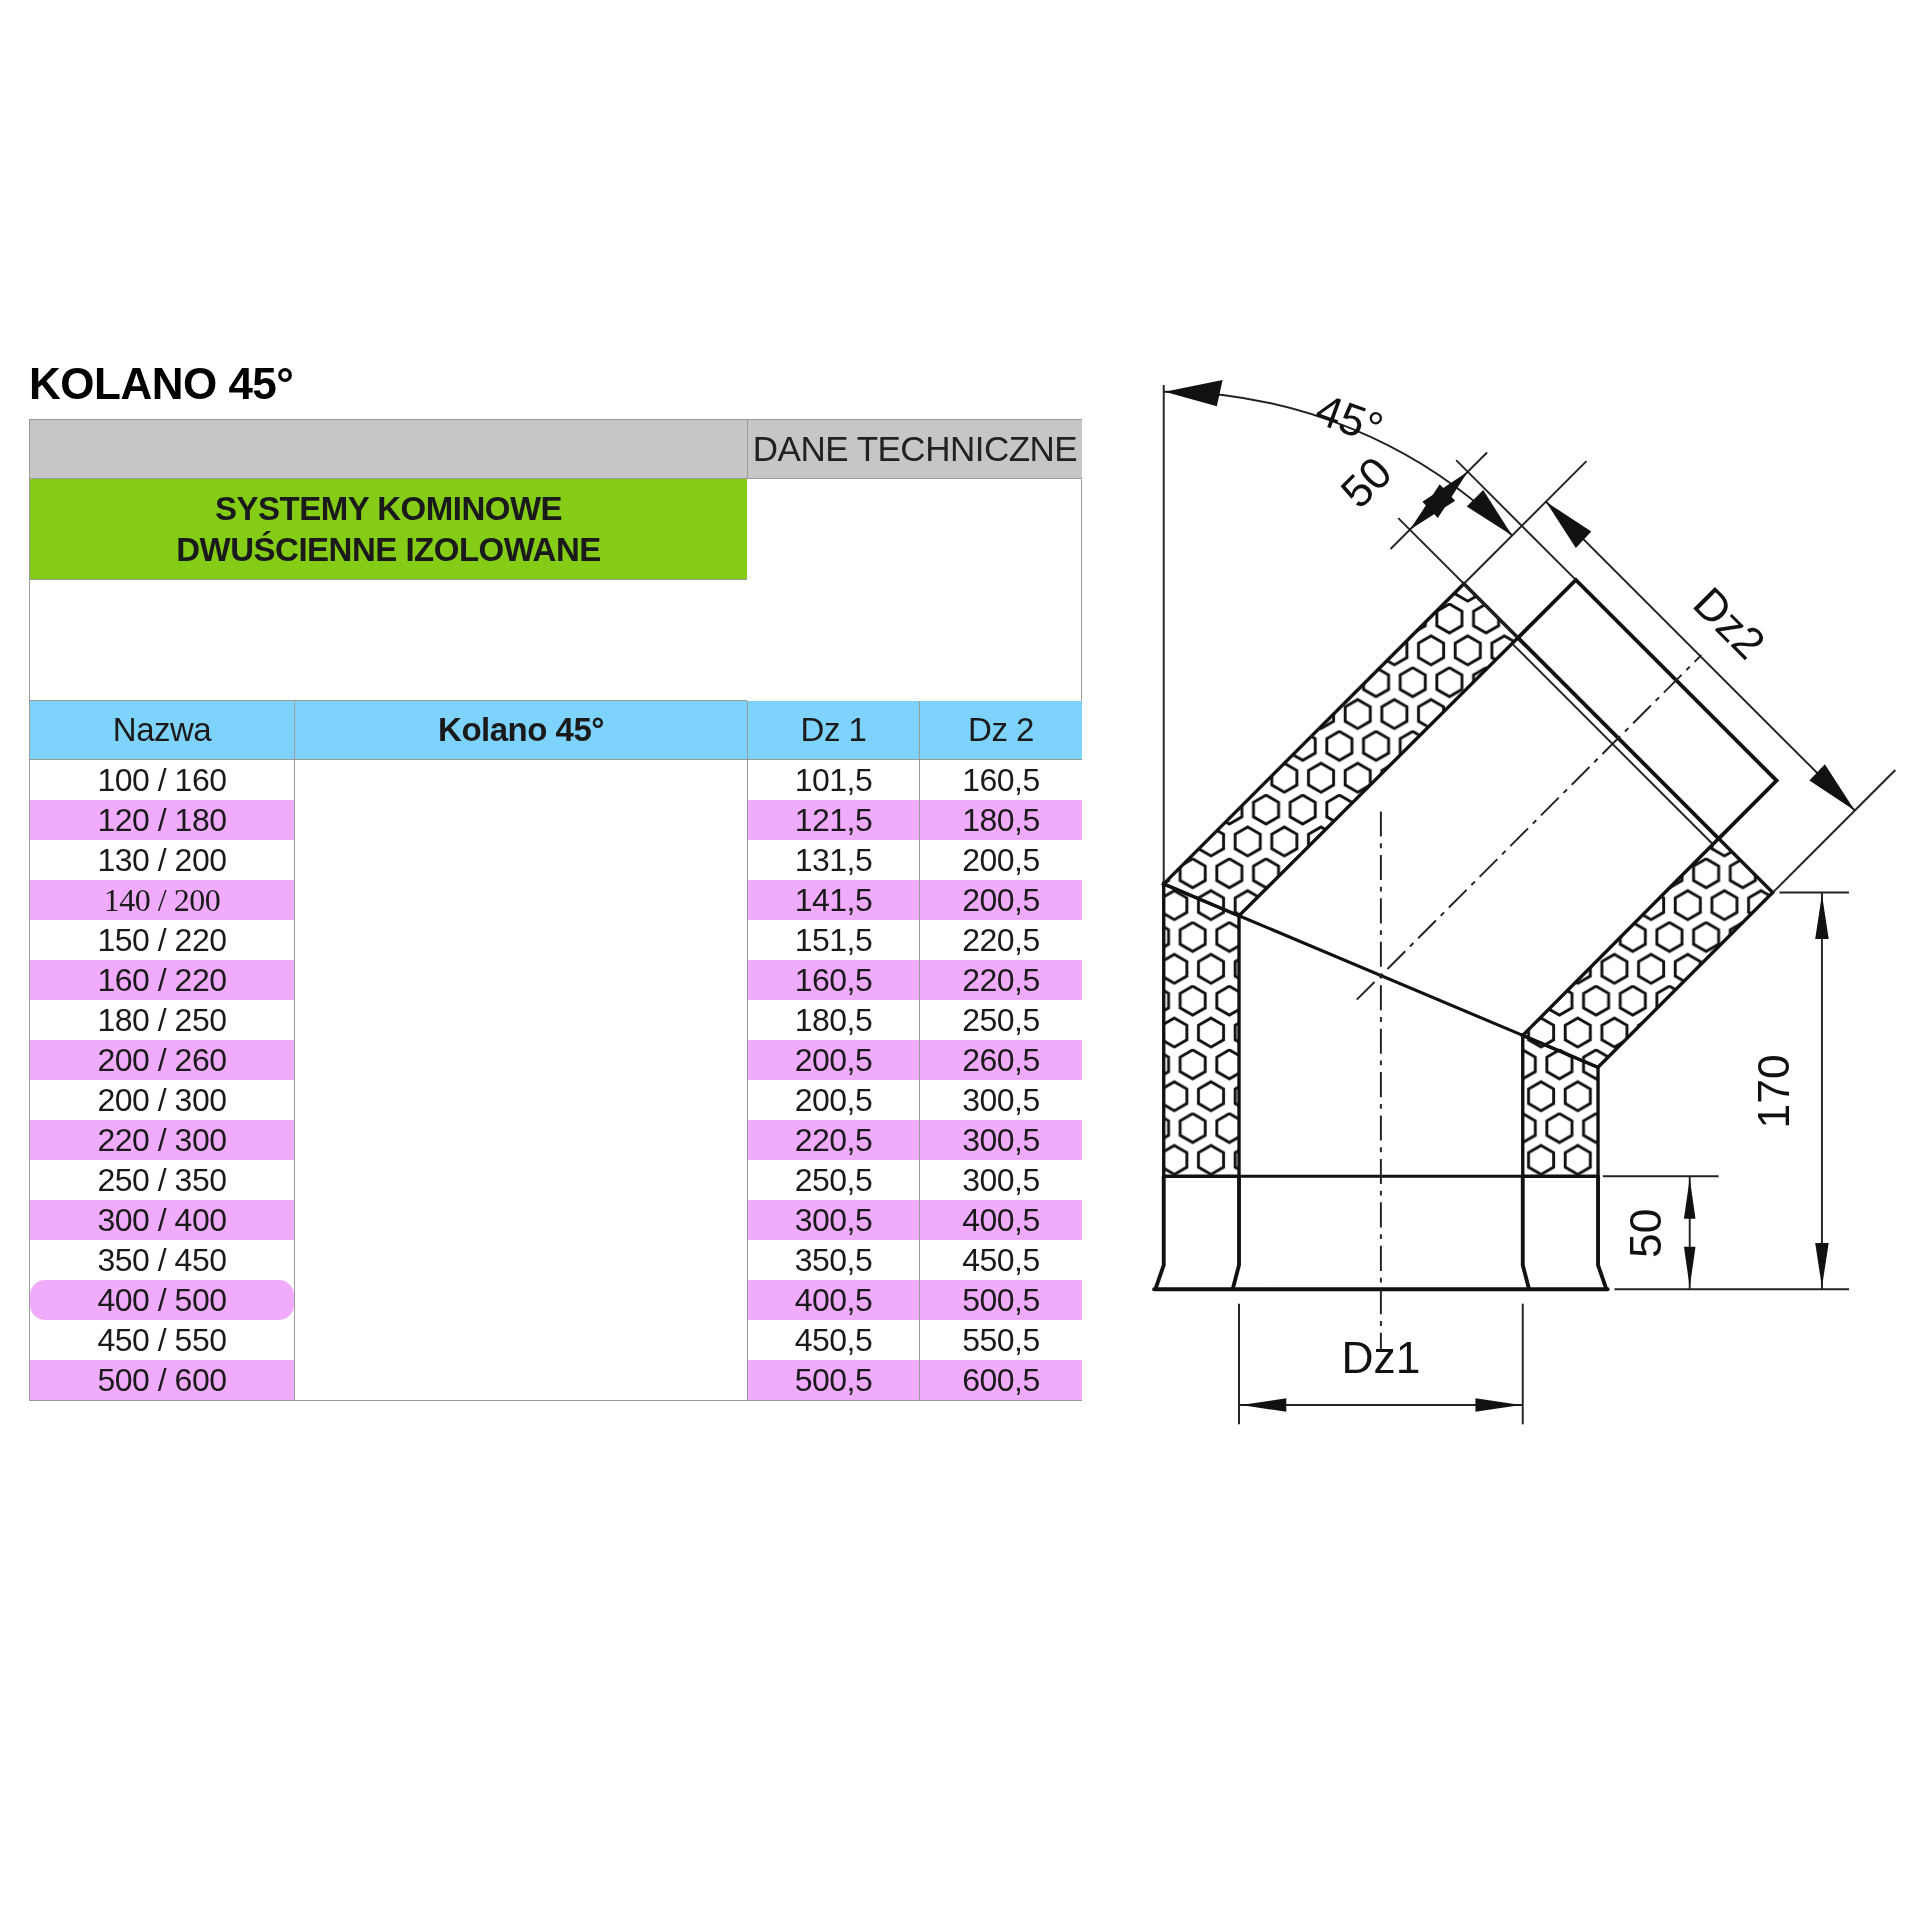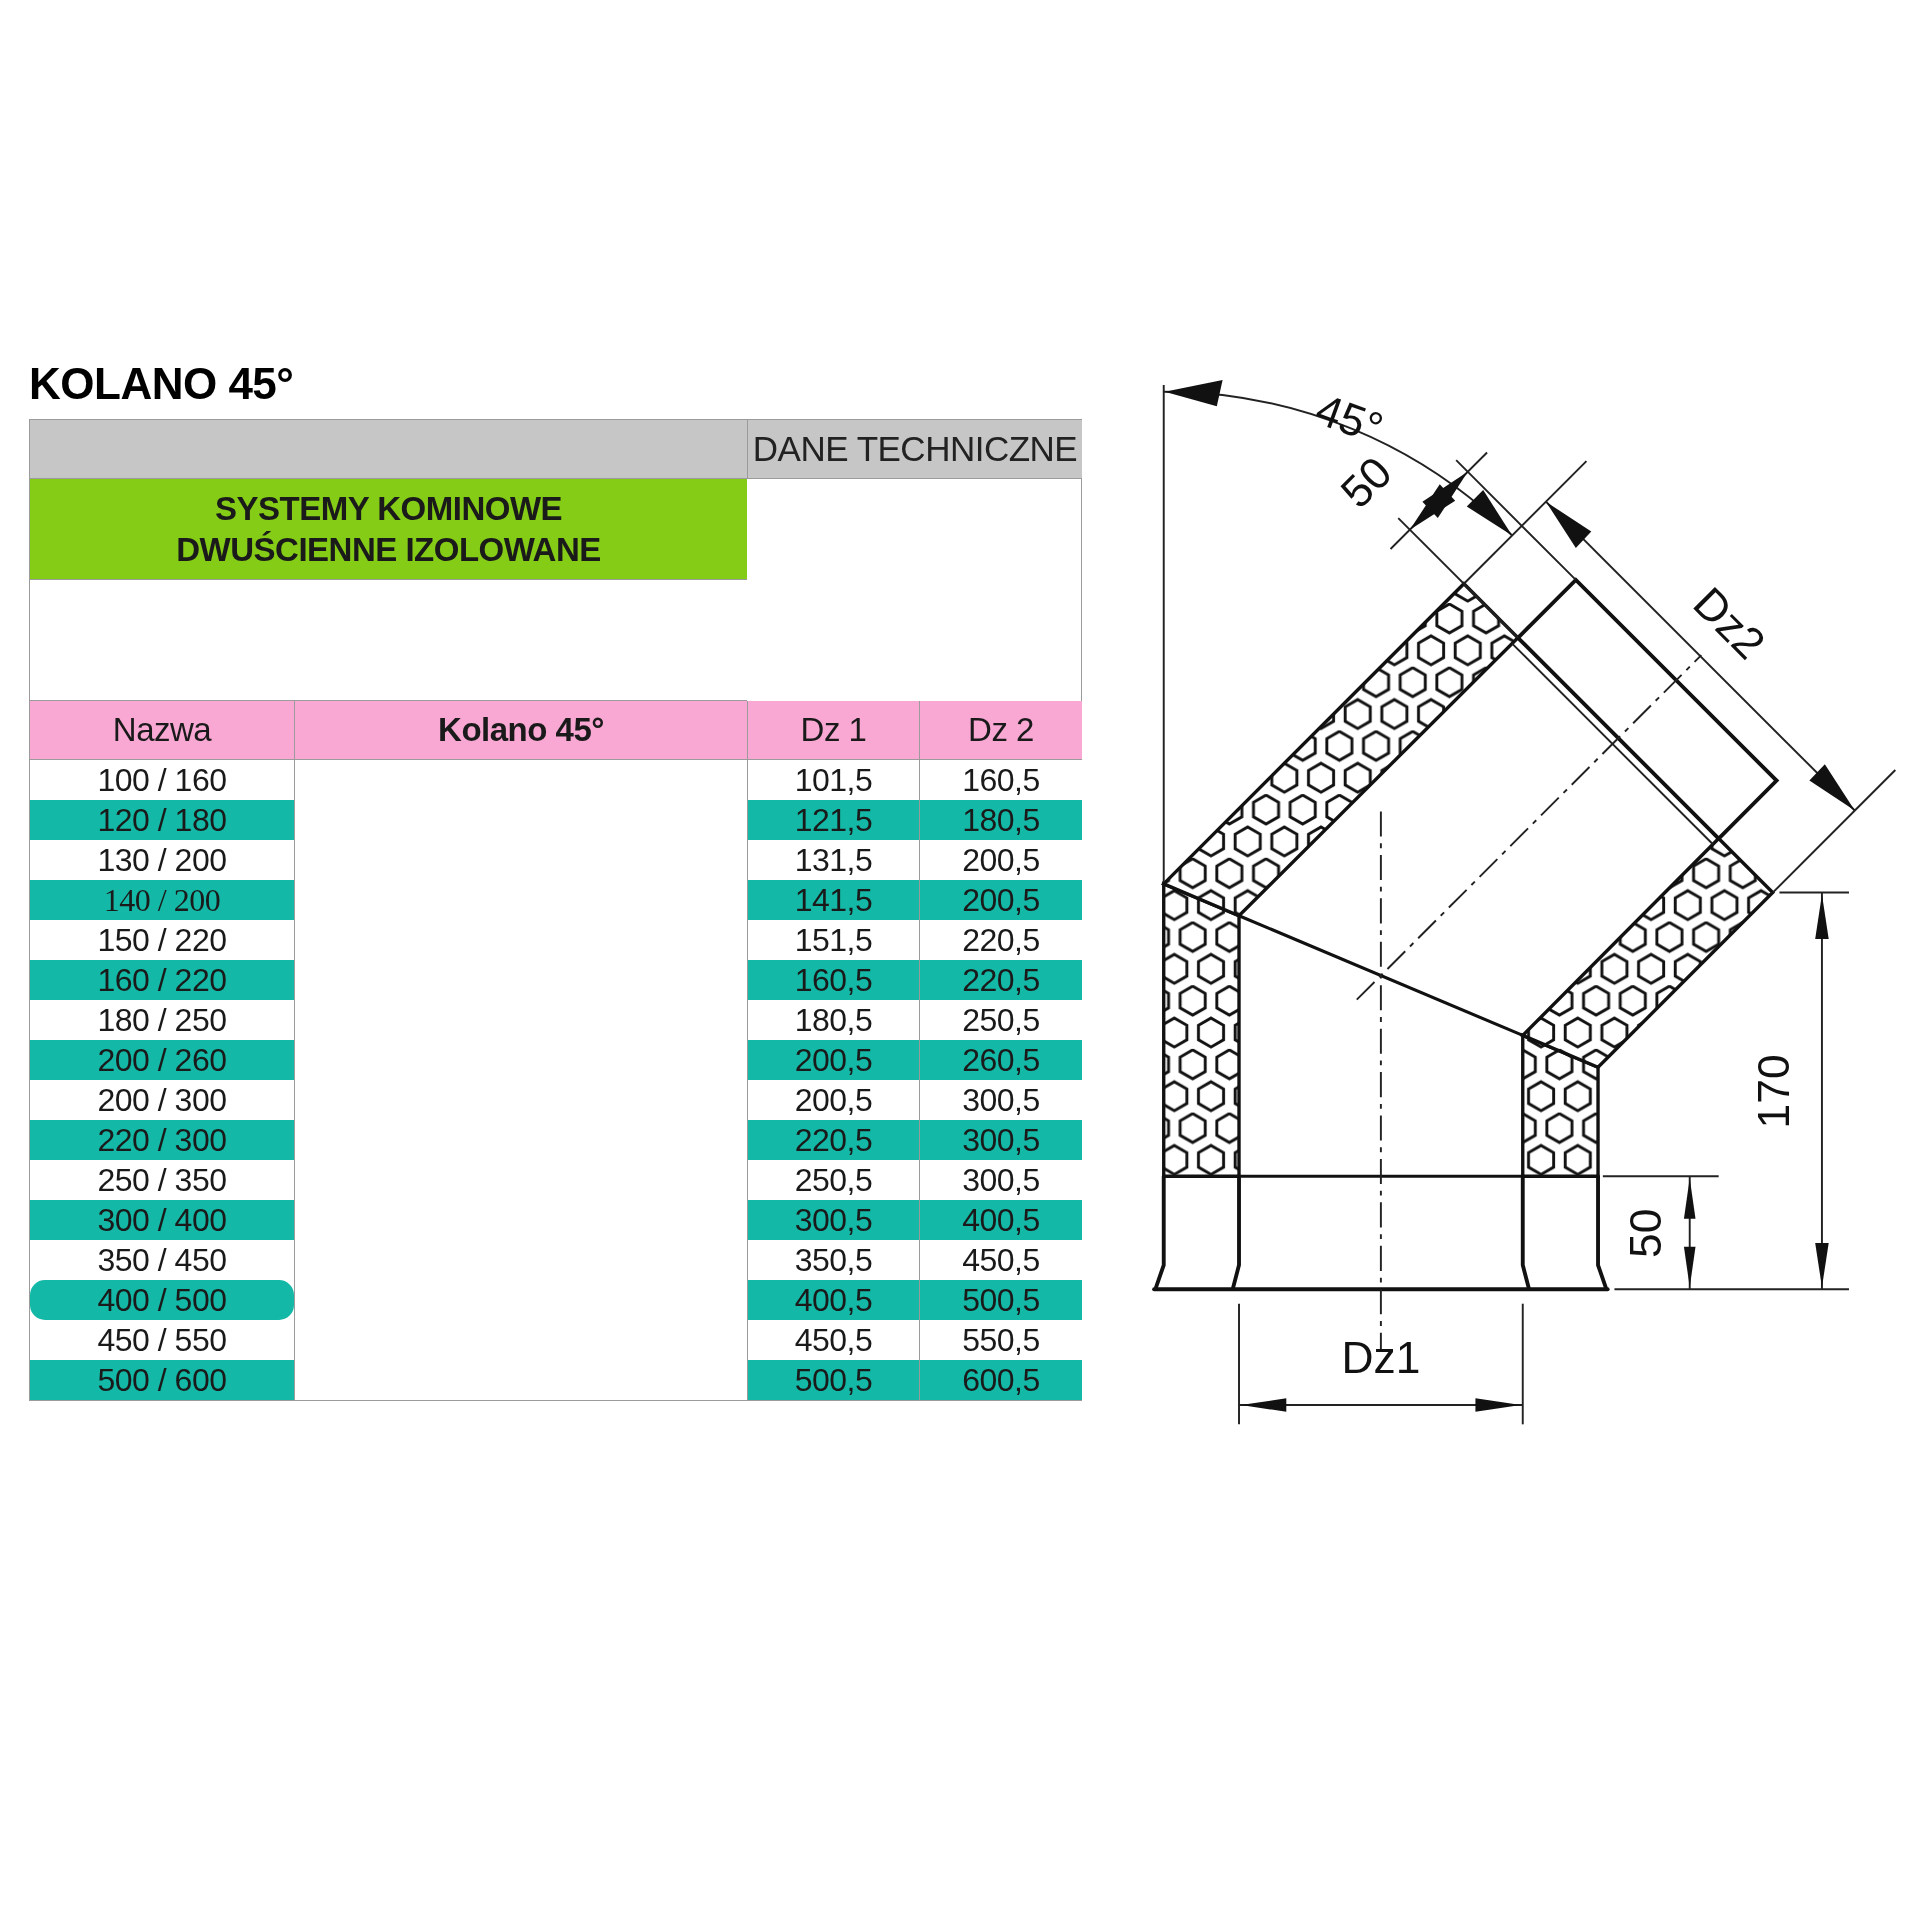--- a/index.html
+++ b/index.html
@@ -21,28 +21,28 @@
     font-size:33px;letter-spacing:-0.5px;
   }
   .cell{display:flex;align-items:center;justify-content:center;}
   .bl{border-left:1.9px solid #9b9b9b;}
   .bb{border-bottom:1.9px solid #9b9b9b;}
   .r1-left {grid-column:1/3;grid-row:1;background:#c6c6c6;}
   .r1-right{grid-column:3/5;grid-row:1;background:#c6c6c6;font-size:35px;color:#222;}
   .r2-left {grid-column:1/3;grid-row:2;background:#84cc16;font-weight:bold;flex-direction:column;line-height:1.25;}
   .r3-left {grid-column:1/3;grid-row:3;background:#fff;}
   .wymiary {grid-column:3/5;grid-row:2/4;background:#fff;}
-  .colhead {grid-row:4;background:#f9a8d4;}
+  .colhead {grid-row:4;background:#7dd3fc;}
   .ch1{grid-column:1;}
   .ch2{grid-column:2;font-weight:bold;}
   .ch3{grid-column:3;}
   .ch4{grid-column:4;}
   .image-cell{grid-column:2;grid-row:5/21;background:#fff;}
   .data{background:#fff;font-size:32px;}
-  .data.alt{background:#14b8a6;}
+  .data.alt{background:#f0abfc;}
   
   .drawing{position:absolute;left:1101px;top:348px;}
   .hx{fill:none;stroke:#111;stroke-width:3;}
   .ln{stroke:#111;stroke-width:4;fill:none;stroke-linecap:round;}
   .md{stroke:#111;stroke-width:3.2;fill:none;}
   .tn{stroke:#222;stroke-width:2;fill:none;}
   .cl{stroke:#222;stroke-width:2;fill:none;stroke-dasharray:26 7 5 7;}
   .ar{fill:#111;stroke:none;}
   .band{fill:url(#hexp);stroke:#111;stroke-width:3.5;}
   .lb{font-family:"Liberation Sans",sans-serif;font-size:46px;fill:#111;}

